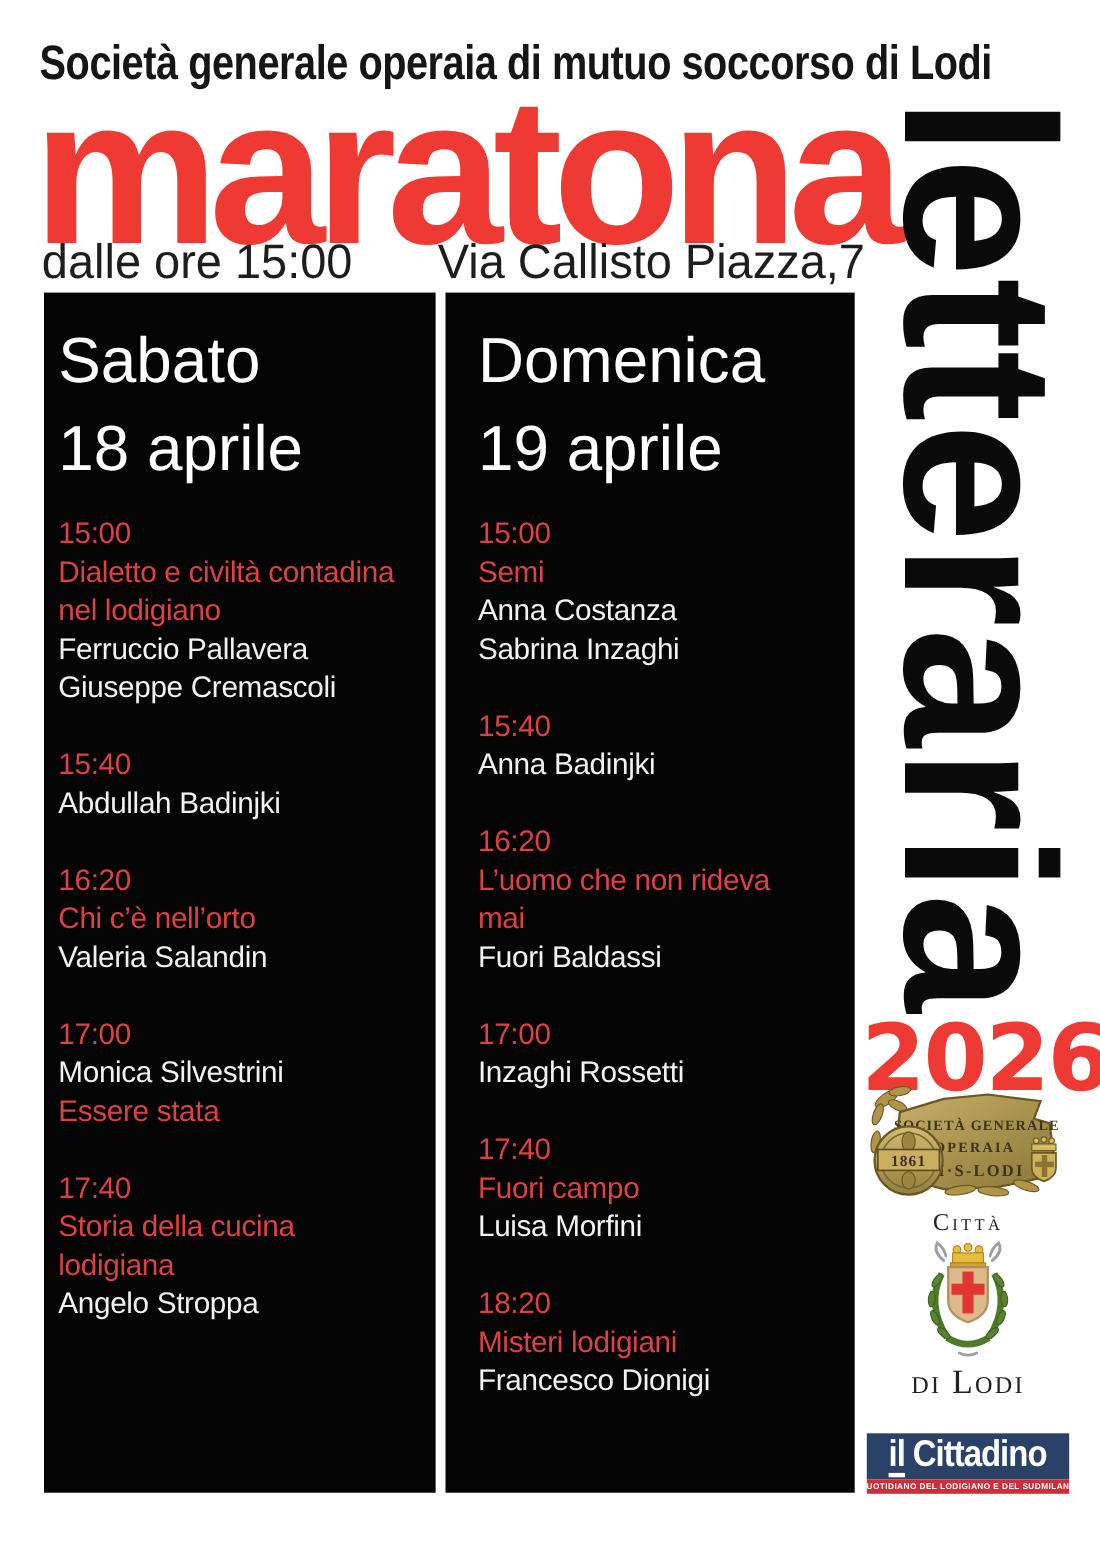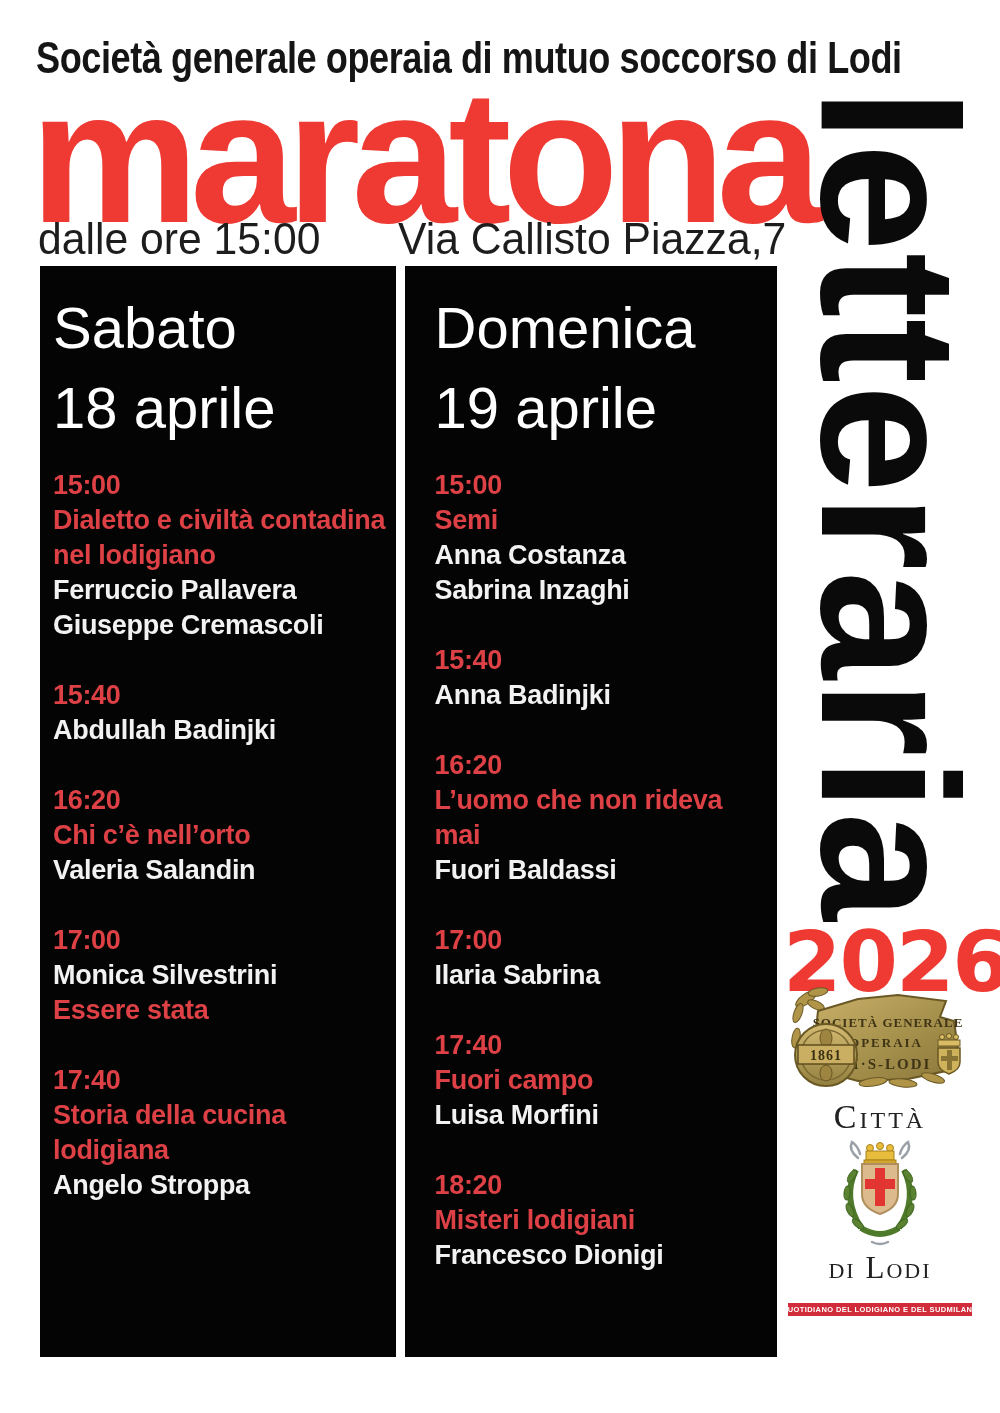--- a/index.html
+++ b/index.html
@@ -51,37 +51,37 @@
     padding:22px 10px 0 13px;overflow:hidden;
   }
   .day-column.second{padding-left:30px;}
   .day-name,.day-date{
     margin:0;font-size:58px;font-weight:400;line-height:80px;color:#ffffff;
     letter-spacing:0;white-space:nowrap;
   }
   .events{margin-top:20px;}
   .event{margin-bottom:35px;}
   .event-line{
-    font-size:27px;line-height:35px;font-weight:700;letter-spacing:-0.3px;white-space:nowrap;
+    font-size:27px;line-height:35px;font-weight:400;letter-spacing:-0.3px;white-space:nowrap;
   }
   .event-time,.event-title{color:var(--schedule_red);}
   .event-speaker{color:#f2f2f2;}
 
   
   .emblem{position:absolute;left:788px;top:983px;width:187px;height:110px;}
   .emblem svg{display:block;}
   .emblem text{font-family:"Liberation Serif",serif;font-weight:700;}
 
   
   .city-logo{
     position:absolute;left:782px;top:1100px;width:196px;
     display:flex;flex-direction:column;align-items:center;
     font-family:"Liberation Serif",serif;color:#222222;
   }
-  .city-top{font-size:34px;font-variant:small-caps;letter-spacing:3px;line-height:1;}
+  .city-top{font-size:22px;font-variant:small-caps;letter-spacing:3px;line-height:1;}
   .city-crest{margin-top:4px;}
   .city-bottom{font-size:31px;font-variant:small-caps;letter-spacing:2px;line-height:1;margin-top:6px;}
 
   
   .cittadino{
     position:absolute;left:788px;top:1303px;width:184px;height:55px;
     display:flex;flex-direction:column;
   }
   .cittadino-main{
     background:var(--cittadino_navy);height:42px;
@@ -168,21 +168,21 @@
 
   <div class="event">
     <div class="event-line event-time">16:20</div>
   <div class="event-line event-title">L’uomo che non rideva</div>
             <div class="event-line event-title">mai</div>
             <div class="event-line event-speaker">Fuori Baldassi</div>
           </div>
 
   <div class="event">
     <div class="event-line event-time">17:00</div>
-            <div class="event-line event-speaker">Ilaria Sabrina</div>
+            <div class="event-line event-speaker">Inzaghi Rossetti</div>
           </div>
 
   <div class="event">
     <div class="event-line event-time">17:40</div>
   <div class="event-line event-title">Fuori campo</div>
             <div class="event-line event-speaker">Luisa Morfini</div>
           </div>
 
   <div class="event">
     <div class="event-line event-time">18:20</div>
@@ -281,16 +281,22 @@
       </g>
 
       <path d="M28,26 h36 v30 q0,14 -18,20 q-18,-6 -18,-20 Z" fill="#dcba8e" stroke="#b08f5e" stroke-width="2"></path>
       <rect x="41" y="30" width="10" height="38" fill="#e23430"></rect>
       <rect x="31" y="41" width="30" height="10" fill="#e23430"></rect>
     </svg>
     <div class="city-bottom">di Lodi</div>
   </div>
 
   <div class="cittadino">
+    <div class="cittadino-main">
+      <span class="inner">
+        <span class="cit-il">il</span>
+        <span class="cit-rest">Cittadino</span>
+      </span>
+    </div>
     <div class="cittadino-strip">QUOTIDIANO DEL LODIGIANO E DEL SUDMILANO</div>
   </div>
 
 </div>
 
 </body></html>

